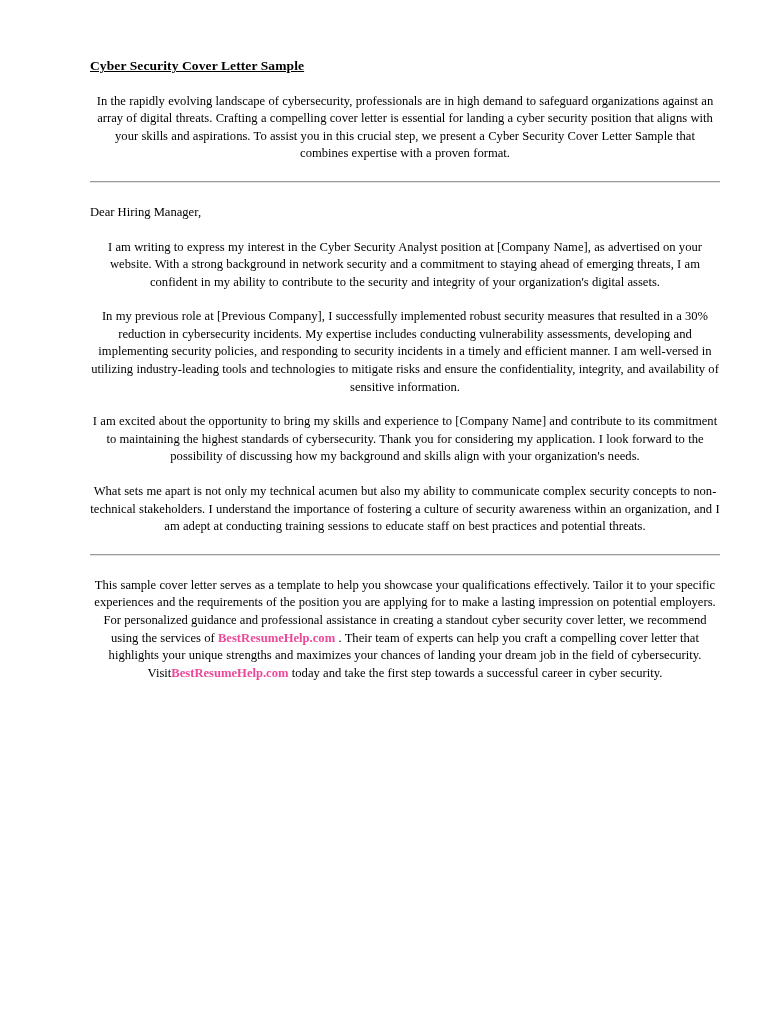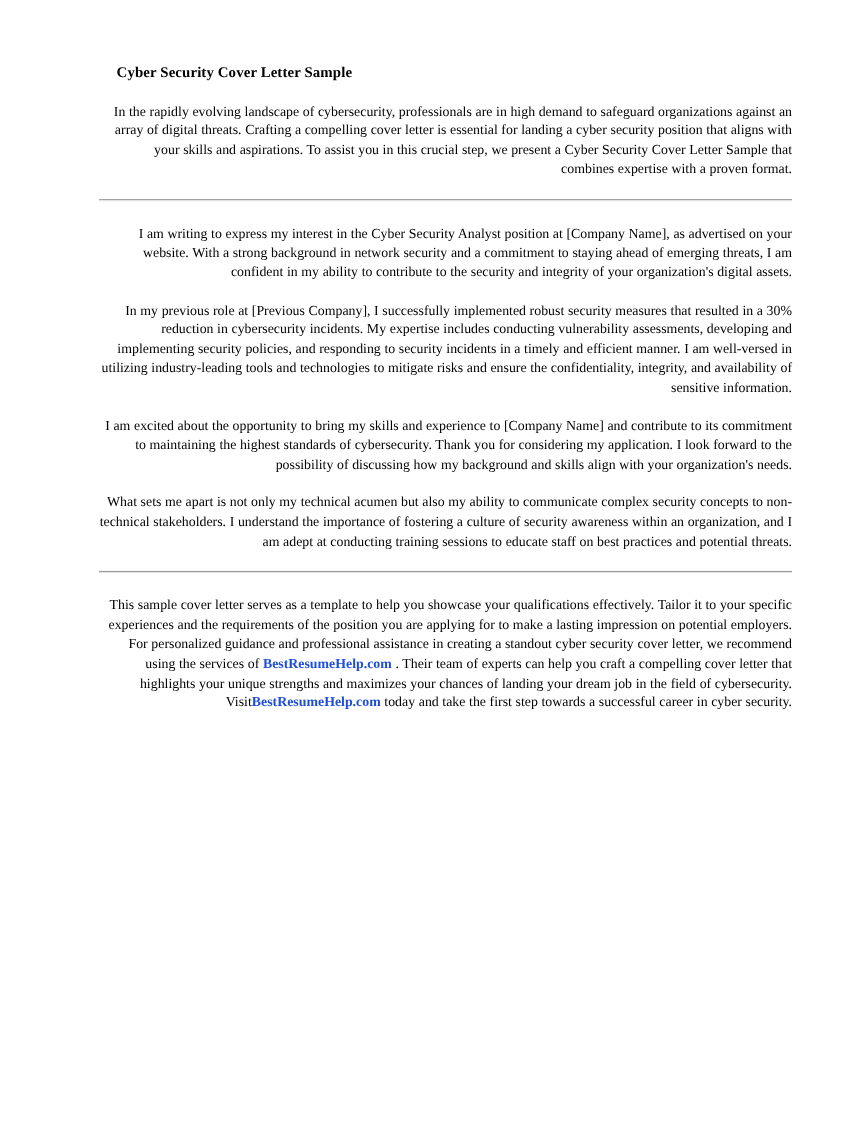--- a/index.html
+++ b/index.html
@@ -23,28 +23,29 @@
     box-sizing: border-box;
     padding: 57px 48px 0 90px;
   }
   .doc-body {
     width: 630px;
   }
   .doc-title {
     font-size: 13.5px;
     font-weight: bold;
     line-height: 1.3;
-    margin: 0 0 18px 16px;
+    margin: 0 0 18px 0;
     letter-spacing: 0.1px;
+    text-decoration: underline;
   }
   p.para {
     font-size: 12.6px;
     line-height: 17.6px;
     margin: 0 0 17px 0;
-    text-align: right;
+    text-align: center;
     word-spacing: 0.15px;
   }
   p.para:last-child {
     margin-bottom: 0;
   }
   .salutation {
     font-size: 12.6px;
     line-height: 17.6px;
     margin: 0 0 17px 0;
   }
@@ -59,40 +60,41 @@
     border-bottom: 1px solid #e2e2e2;
     height: 0;
     margin: 18px 0 21px 0;
     width: 630px;
   }
   .section-letter {
     margin-top: 0;
   }
   a.brand-link,
   span.brand-link {
-    color: #1d4ed8;
+    color: #ec4899;
     font-weight: bold;
     text-decoration: none;
   }
 </style>
 </head>
 <body>
 
 <div class="page">
 
   <div class="doc-body">
 
     <h1 class="doc-title">Cyber Security Cover Letter Sample</h1>
 
     <p class="para">In the rapidly evolving landscape of cybersecurity, professionals are in high demand to safeguard organizations against an array of digital threats. Crafting a compelling cover letter is essential for landing a cyber security position that aligns with your skills and aspirations. To assist you in this crucial step, we present a Cyber Security Cover Letter Sample that combines expertise with a proven format.</p>
 
     <hr class="rule">
 
     <div class="section-letter">
 
+      <p class="salutation">Dear Hiring Manager,</p>
 
       <p class="para">I am writing to express my interest in the Cyber Security Analyst position at [Company Name], as advertised on your website. With a strong background in network security and a commitment to staying ahead of emerging threats, I am confident in my ability to contribute to the security and integrity of your organization's digital assets.</p>
 
       <p class="para">In my previous role at [Previous Company], I successfully implemented robust security measures that resulted in a 30% reduction in cybersecurity incidents. My expertise includes conducting vulnerability assessments, developing and implementing security policies, and responding to security incidents in a timely and efficient manner. I am well-versed in utilizing industry-leading tools and technologies to mitigate risks and ensure the confidentiality, integrity, and availability of sensitive information.</p>
 
       <p class="para">I am excited about the opportunity to bring my skills and experience to [Company Name] and contribute to its commitment to maintaining the highest standards of cybersecurity. Thank you for considering my application. I look forward to the possibility of discussing how my background and skills align with your organization's needs.</p>
 
       <p class="para">What sets me apart is not only my technical acumen but also my ability to communicate complex security concepts to non-technical stakeholders. I understand the importance of fostering a culture of security awareness within an organization, and I am adept at conducting training sessions to educate staff on best practices and potential threats.</p>
 
 

